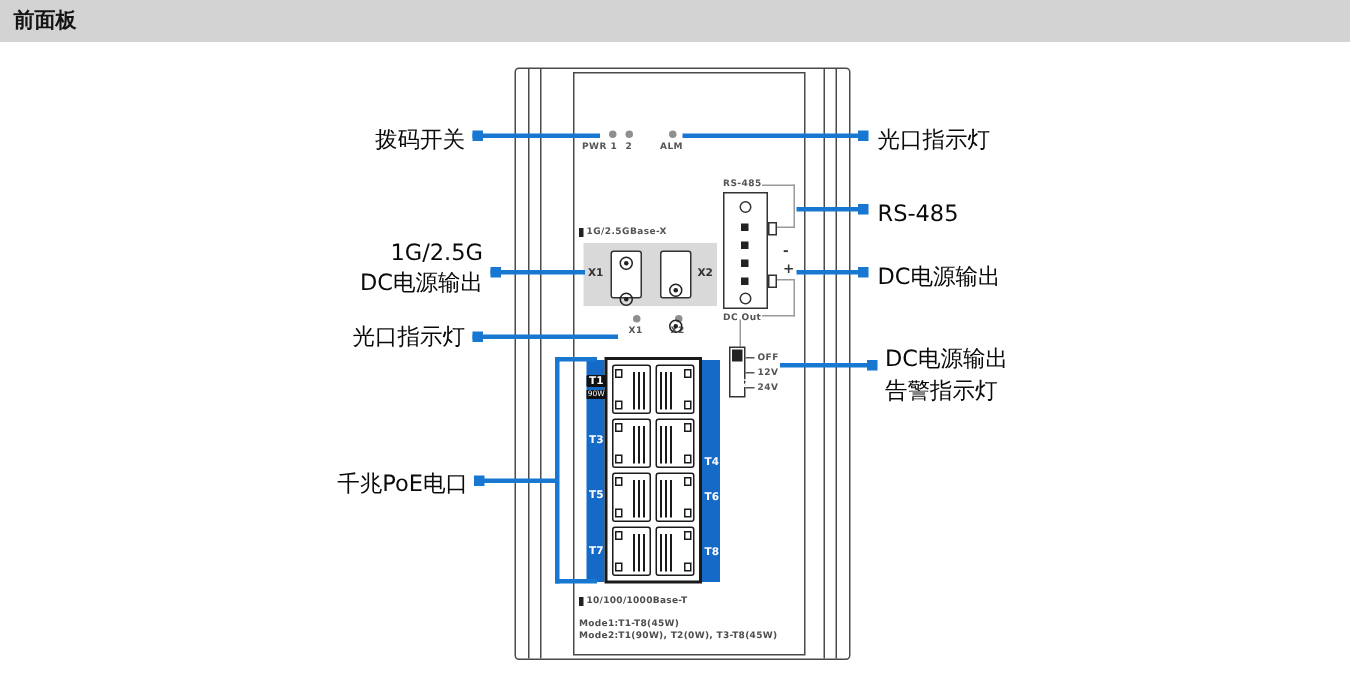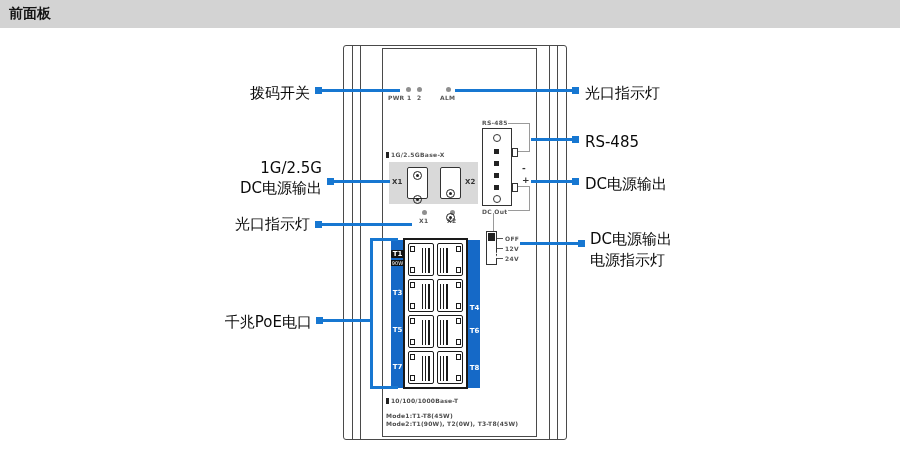--- a/index.html
+++ b/index.html
@@ -224,13 +224,13 @@
 <div class="abs cline" style="left:531px;top:138px;width:41px"></div>
 <div class="abs csq" style="left:572px;top:136px"></div>
 <div class="abs lab" style="left:585px;top:132px">RS-485</div>
 
 <div class="abs cline" style="left:531px;top:180px;width:41px"></div>
 <div class="abs csq" style="left:572px;top:178px"></div>
 <div class="abs lab" style="left:585px;top:174px">DC电源输出</div>
 
 <div class="abs cline" style="left:520px;top:242px;width:58px"></div>
 <div class="abs csq" style="left:578px;top:240px"></div>
-<div class="abs lab" style="left:590px;top:229px;line-height:21px"><span>DC电源输出</span><br><span>电源指示灯</span></div>
+<div class="abs lab" style="left:590px;top:229px;line-height:21px"><span>DC电源输出</span><br><span>告警指示灯</span></div>
 
 </body></html>

